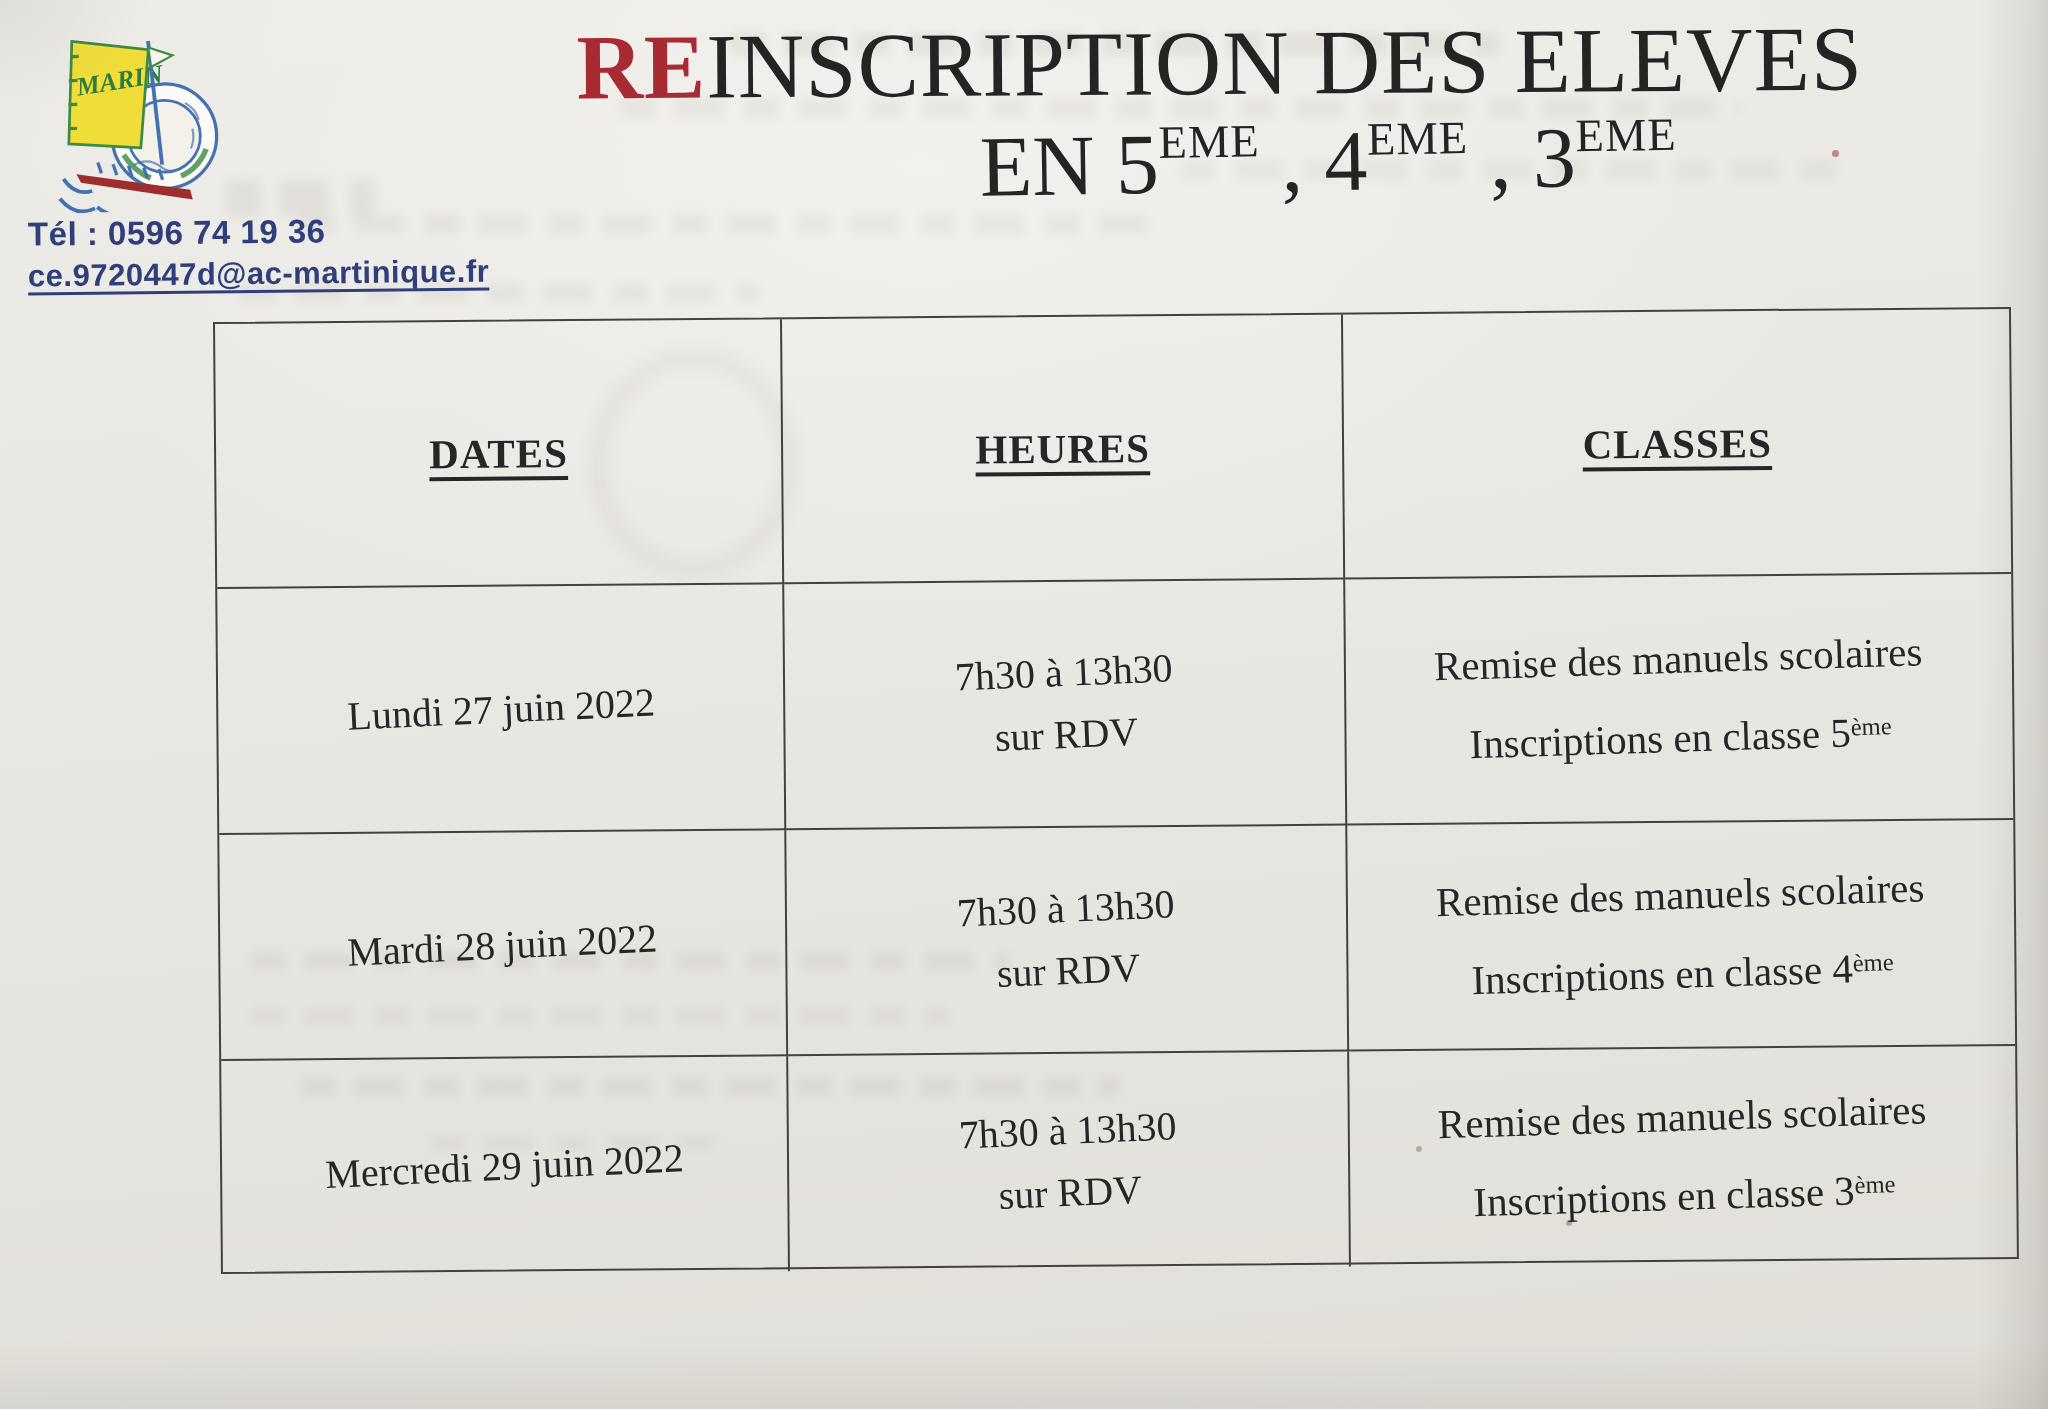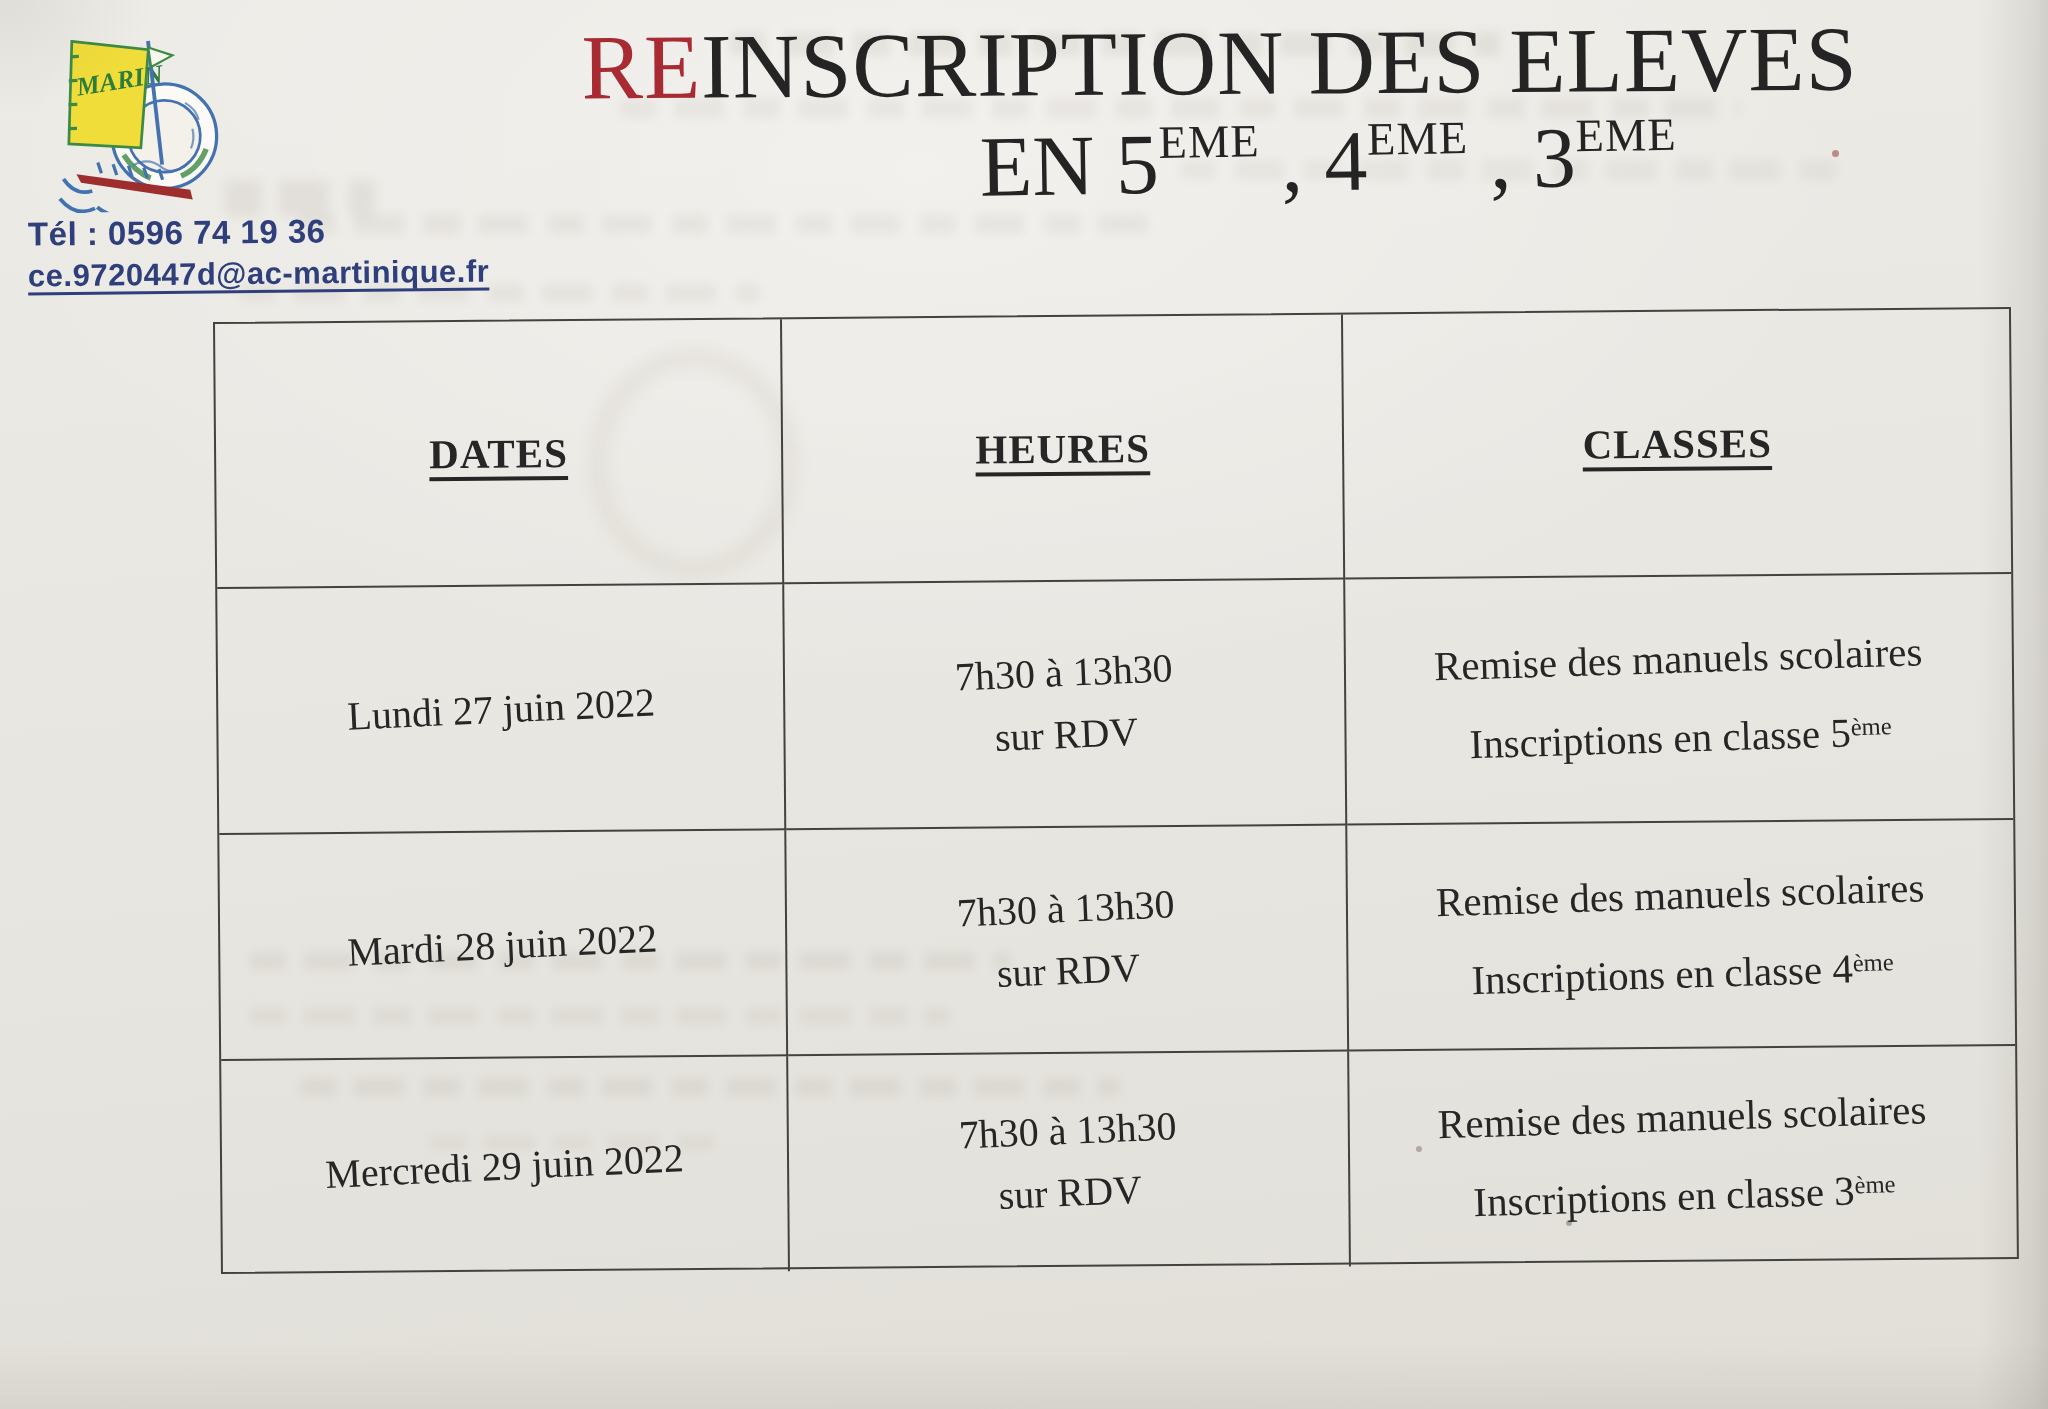--- a/index.html
+++ b/index.html
@@ -38,21 +38,21 @@
     transform:rotate(-.6deg);
   }
   .contact-phone{top:214px;font-size:33px;}
   .contact-email{top:256px;font-size:31px;text-decoration:underline;
     text-decoration-thickness:3px;text-underline-offset:6px;}
 
   
   .title-block{position:absolute;left:470px;top:16px;width:1500px;text-align:center;
     line-height:1.04;transform:rotate(-.4deg);}
   .doc-title{font-size:92px;letter-spacing:1px;color:#242424;white-space:nowrap;}
-  .doc-title .hl{color:#a82a32;font-weight:normal;}
+  .doc-title .hl{color:#a82a32;font-weight:bold;}
   .doc-subtitle{font-size:86px;margin-top:6px;transform:translateX(108px) rotate(-.5deg);
     white-space:nowrap;color:#242424;}
   .doc-subtitle sup{font-size:.54em;position:relative;top:-.12em;vertical-align:super;letter-spacing:1px;}
 
   
   .sched{position:absolute;left:213px;top:322px;width:1798px;height:952px;
     transform:rotate(-.48deg);transform-origin:0 0;
     display:grid;
     grid-template-columns:31.6% 31.3% 37.1%;
     grid-template-rows:265px 246px 226px 215px;

